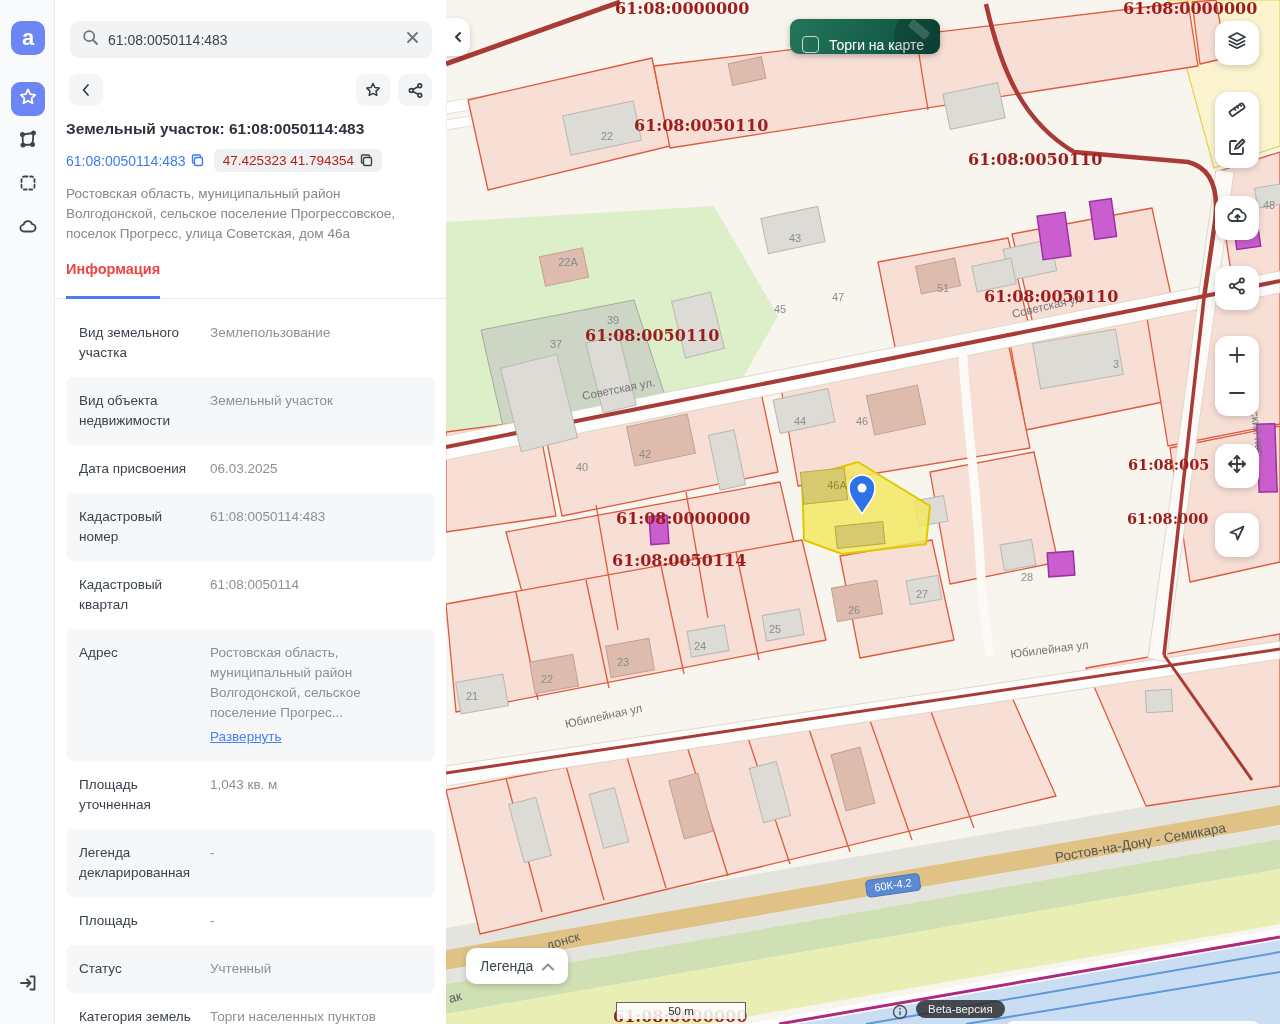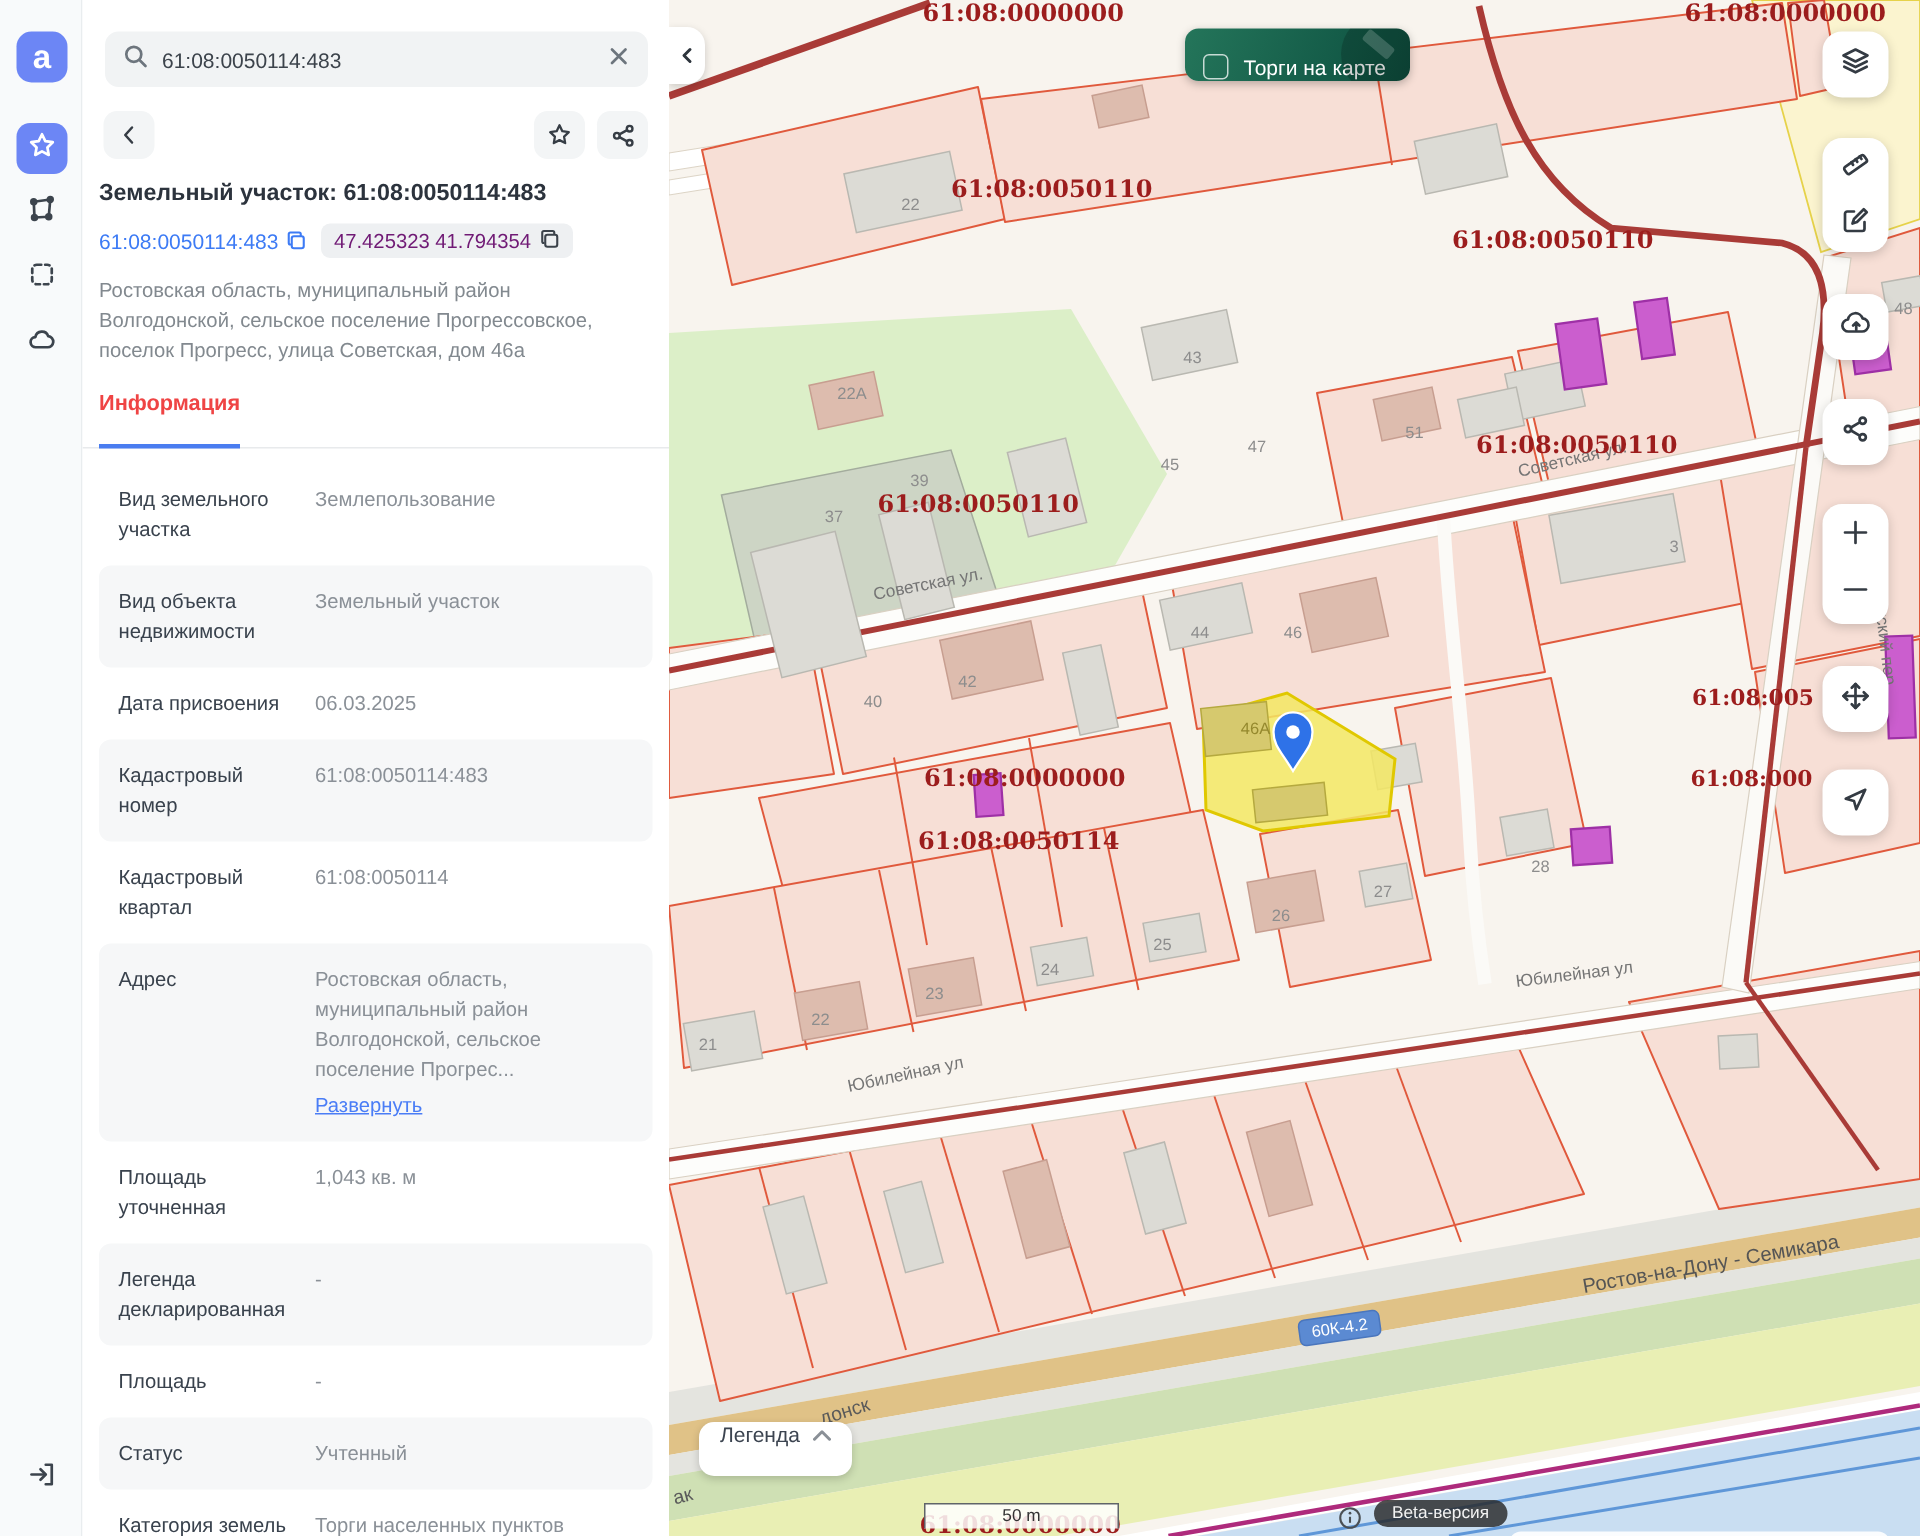--- a/index.html
+++ b/index.html
@@ -20,21 +20,21 @@
   .searchbar input { border:none; background:transparent; outline:none; flex:1; font-size:14px; color:#3c434b; font-family:"Liberation Sans",sans-serif; }
   .searchbar svg { stroke:#6d757d; fill:none; stroke-width:1.8; stroke-linecap:round; }
   .hdr-row { display:flex; align-items:center; margin:16px 14px 0 14px; }
   .hdr-btn { width:34px; height:32px; background:#f3f5f6; border-radius:9px; display:flex; align-items:center; justify-content:center; cursor:pointer; }
   .hdr-btn svg { stroke:#363d45; fill:none; stroke-width:1.7; stroke-linecap:round; stroke-linejoin:round; }
   .hdr-spacer { flex:1; }
   .hdr-row .hdr-btn + .hdr-btn { margin-left:8px; }
   .obj-title { margin:14px 14px 0 11px; font-size:15.5px; font-weight:bold; color:#2c333d; }
   .chips { display:flex; align-items:center; gap:10px; margin:11px 14px 0 11px; }
   .chip-link { color:#3d7bf5; font-size:14px; display:flex; align-items:center; gap:5px; cursor:pointer; }
-  .chip-gray { background:#eef0f2; border-radius:6px; padding:4px 9px; font-size:13.5px; color:#701a75; display:flex; gap:6px; cursor:pointer; }
+  .chip-gray { background:#eef0f2; border-radius:6px; padding:4px 9px; font-size:13.5px; color:#b91c1c; display:flex; align-items:center; gap:6px; cursor:pointer; }
   .copy-ic { width:13px; height:13px; display:inline-block; }
   .address { margin:12px 14px 0 11px; font-size:13.5px; line-height:20px; color:#82898f; }
   .tabbar { margin:16px 0 0 11px; }
   .tab { display:inline-block; font-size:14.5px; font-weight:bold; color:#ef4444; padding-bottom:19px; border-bottom:3px solid #4a7df0; }
   .tab-divider { height:1px; background:#e8eaec; margin-top:-1px; }
   .rows { margin:10px 11px 0 11px; }
   .row { display:flex; padding:14px 13px; border-radius:8px; }
   .row:nth-child(even) { background:#f6f7f8; }
   .row .lbl { width:131px; flex:0 0 131px; font-size:13.5px; line-height:20px; color:#39424d; padding-right:10px; }
   .row .val { flex:1; font-size:13.5px; line-height:20px; color:#8a9097; }
@@ -46,21 +46,21 @@
   .collapse-tab { position:absolute; left:0; top:18px; width:24px; height:38px; background:#fff; border-radius:0 12px 12px 0; box-shadow:0 2px 6px rgba(0,0,0,.18); display:flex; align-items:center; justify-content:center; cursor:pointer; }
   .collapse-tab svg { stroke:#2e353d; fill:none; stroke-width:2; stroke-linecap:round; stroke-linejoin:round; }
   .trade-toggle { position:absolute; left:344px; top:19px; height:35px; padding:16px 16px 0 12px; border-radius:9px; background:linear-gradient(110deg,#24755a 0%,#135a47 70%,#0e4e3e 100%); display:flex; align-items:center; gap:10px; color:#fff; font-size:14px; cursor:pointer; box-shadow:0 2px 6px rgba(0,0,0,.25); overflow:hidden; }
   .trade-toggle .cb { width:17px; height:17px; border:1.5px solid rgba(255,255,255,.75); border-radius:4px; flex:0 0 17px; }
   .trade-toggle .gavel { position:absolute; right:-8px; top:-10px; width:54px; height:54px; border-radius:50%; background:rgba(0,0,0,.18); }
   .trade-toggle .gavel:after { content:""; position:absolute; left:14px; top:16px; width:22px; height:9px; background:rgba(255,255,255,.18); transform:rotate(40deg); border-radius:2px; }
   .ctrl { position:absolute; left:769px; width:44px; background:#fff; border-radius:13px; box-shadow:0 2px 7px rgba(0,0,0,.18); display:flex; flex-direction:column; align-items:center; justify-content:center; cursor:pointer; }
   .ctrl.single { height:44px; }
   .ctrl svg { stroke:#343b43; fill:none; stroke-width:1.8; stroke-linecap:round; stroke-linejoin:round; }
   .ctrl .half { width:44px; height:38px; display:flex; align-items:center; justify-content:center; cursor:pointer; }
-  .legend-btn { position:absolute; left:20px; top:948px; height:36px; padding:0 14px; background:#fff; border-radius:10px; box-shadow:0 2px 6px rgba(0,0,0,.18); display:flex; gap:9px; font-size:14px; color:#3c4450; cursor:pointer; }
+  .legend-btn { position:absolute; left:20px; top:948px; height:36px; padding:0 14px; background:#fff; border-radius:10px; box-shadow:0 2px 6px rgba(0,0,0,.18); display:flex; align-items:center; gap:9px; font-size:14px; color:#3c4450; cursor:pointer; }
   .legend-btn svg { stroke:#8a9097; fill:none; stroke-width:2; stroke-linecap:round; stroke-linejoin:round; }
   .scalebar { position:absolute; left:170px; top:1002px; width:130px; height:17px; background:rgba(255,255,255,.85); border:1.5px solid #5f6468; border-bottom:none; font-size:11.5px; color:#333; display:flex; align-items:center; justify-content:center; }
   .attr { position:absolute; top:1002px; display:flex; align-items:center; font-size:11.5px; }
   .attr-info { left:446px; } .attr-info svg { stroke:#4a4f54; fill:none; stroke-width:1.4; }
   .beta-pill { position:absolute; left:470px; top:1000px; background:rgba(40,40,40,.82); color:#f2f2f2; border-radius:10px; padding:3px 12px; font-size:11.5px; }
   .copy-pill { position:absolute; left:560px; top:1021px; background:rgba(255,255,255,.9); color:#2f3338; border-radius:10px; padding:2px 12px; font-size:11.5px; display:flex; gap:16px; white-space:nowrap; }
   .copy-pill span { cursor:pointer; }
 </style>
 </head>
 <body>

